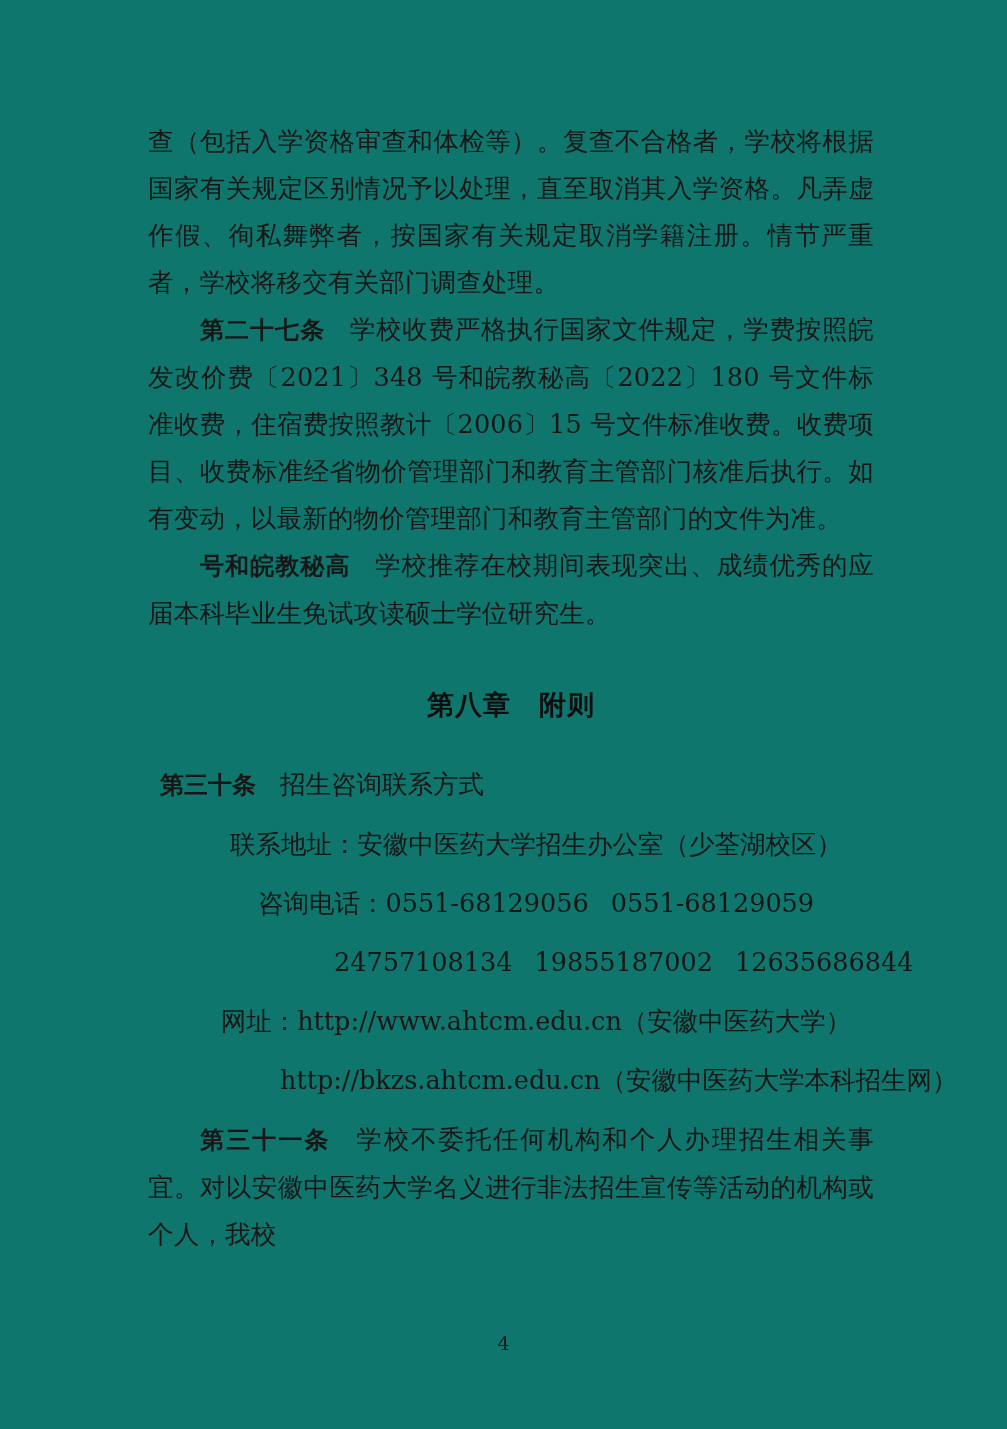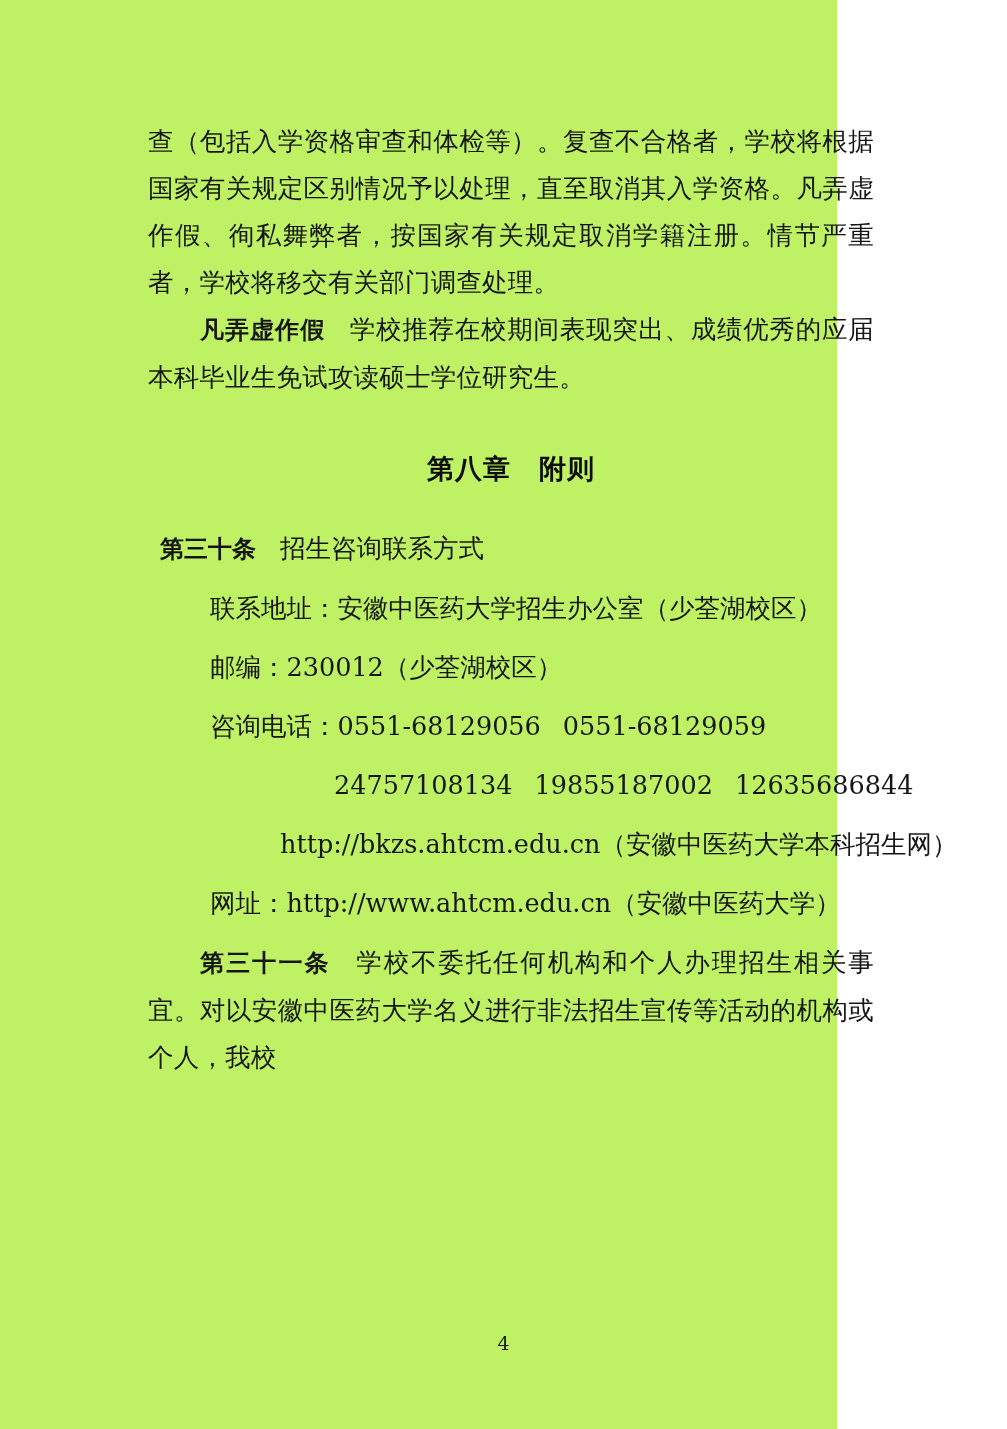--- a/index.html
+++ b/index.html
@@ -13,23 +13,23 @@
     position: relative;
     overflow: hidden;
     font-family: "DejaVu Serif", "Liberation Serif", serif;
     color: #1a1a1a;
   }
 
   .page {
     position: absolute;
     left: 0;
     top: 0;
-    width: 837px;
+    width: 1007px;
     height: 1429px;
-    background: #bef264;
+    background: #0f766e;
   }
 
   .content {
     position: absolute;
     left: 148px;
     top: 118px;
     width: 726px;
   }
 
   
@@ -78,21 +78,21 @@
 
   
   .contact-line {
     font-size: 25.5px;
     line-height: 47px;
     margin: 12px;
     white-space: nowrap;
     color: #161616;
     font-family: "DejaVu Serif", "Liberation Serif", serif;
   }
-  .contact-line.i1  { padding-left: 50px; }
+  .contact-line.i1  { padding-left: 50px; text-align: center; }
   .contact-line.i2  { padding-left: 174px; }
   .contact-line.i3  { padding-left: 120px; }
 
   .label-bold {
     font-family: "DejaVu Sans", "Liberation Sans", sans-serif;
     font-weight: bold;
     font-size: 24px;
   }
 
   .num {
@@ -116,44 +116,44 @@
 </style>
 </head>
 <body>
 
 <div class="page">
 
   <div class="content">
 
     <p class="para">查（包括入学资格审查和体检等）。复查不合格者，学校将根据国家有关规定区别情况予以处理，直至取消其入学资格。凡弄虚作假、徇私舞弊者，按国家有关规定取消学籍注册。情节严重者，学校将移交有关部门调查处理。</p>
 
+    <p class="para indent"><span class="art-label">第二十七条</span><span class="art-gap"></span><span>学校收费严格执行国家文件规定，学费按照皖发改价费〔2021〕348 号和皖教秘高〔2022〕180 号文件标准收费，住宿费按照教计〔2006〕15 号文件标准收费。收费项目、收费标准经省物价管理部门和教育主管部门核准后执行。如有变动，以最新的物价管理部门和教育主管部门的文件为准。</span></p>
 
 
-    <p class="para indent"><span class="art-label">凡弄虚作假</span><span class="art-gap"></span><span>学校推荐在校期间表现突出、成绩优秀的应届本科毕业生免试攻读硕士学位研究生。</span></p>
+    <p class="para indent"><span class="art-label">号和皖教秘高</span><span class="art-gap"></span><span>学校推荐在校期间表现突出、成绩优秀的应届本科毕业生免试攻读硕士学位研究生。</span></p>
 
     <div class="spacer-before-chapter"></div>
 
     <h2 class="chapter-heading">第八章　附则</h2>
 
     <div class="spacer-after-chapter"></div>
 
     <p class="contact-line"><span class="label-bold">第三十条</span><span class="art-gap"></span><span>招生咨询联系方式</span></p>
 
     <p class="contact-line i1"><span>联系地址：</span><span>安徽中医药大学招生办公室（少荃湖校区）</span></p>
 
-    <p class="contact-line i1"><span>邮编：</span><span class="num">230012（少荃湖校区）</span></p>
 
     <p class="contact-line i1"><span>咨询电话：</span><span class="num">0551-68129056</span><span class="gap-sm"></span><span class="num">0551-68129059</span></p>
 
     <p class="contact-line i2"><span class="num">24757108134</span><span class="gap-sm"></span><span class="num">19855187002</span><span class="gap-sm"></span><span class="num">12635686844</span></p>
 
 
+    <p class="contact-line i1"><span>网址：</span><span>http://www.ahtcm.edu.cn（安徽中医药大学）</span></p>
+
     <p class="contact-line i3"><span>http://bkzs.ahtcm.edu.cn（安徽中医药大学本科招生网）</span></p>
-
-    <p class="contact-line i1"><span>网址：</span><span>http://www.ahtcm.edu.cn（安徽中医药大学）</span></p>
 
     <p class="para indent"><span class="art-label">第三十一条</span><span class="art-gap"></span><span>学校不委托任何机构和个人办理招生相关事宜。对以安徽中医药大学名义进行非法招生宣传等活动的机构或个人，我校</span></p>
 
   </div>
 
   <div class="page-number">4</div>
 
 </div>
 
 </body></html>

